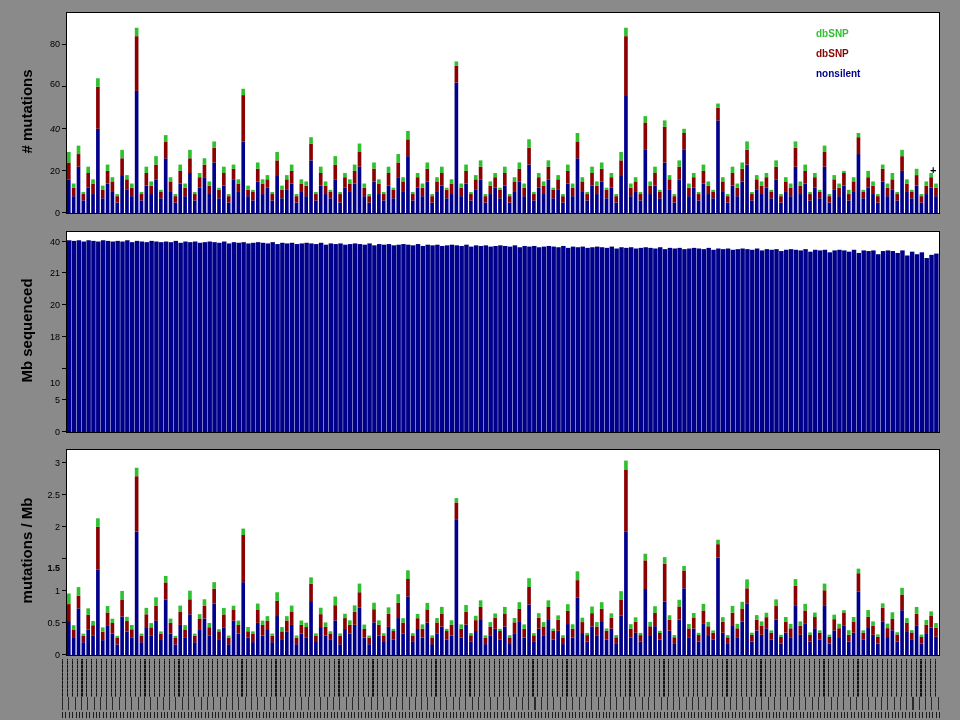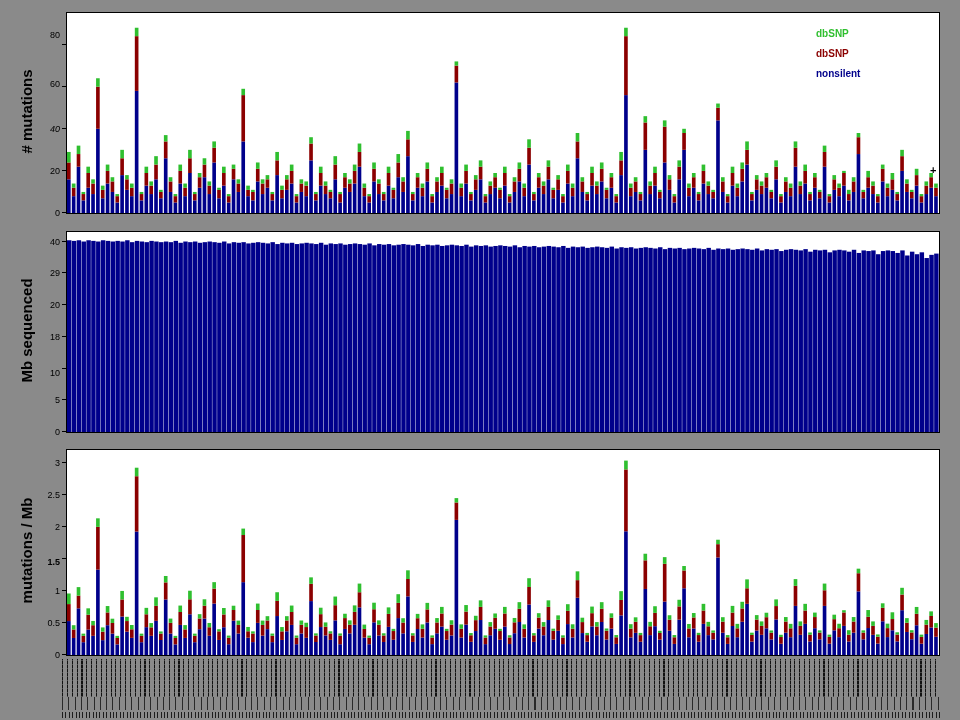--- a/index.html
+++ b/index.html
@@ -583,21 +583,21 @@
     </div>
     <div class="plus">+</div>
   <div class="ytick" style="top: 195px;">0</div>
       <div class="ytickmark" style="top: 200px;"></div>
       <div class="ytick" style="top: 152.895px;">20</div>
       <div class="ytickmark" style="top: 157.895px;"></div>
       <div class="ytick" style="top: 110.789px; font-style: italic;">40</div>
       <div class="ytickmark" style="top: 115.789px;"></div>
       <div class="ytick" style="top: 66px;">60</div>
       <div class="ytickmark" style="top: 73.6842px;"></div>
-      <div class="ytick" style="top: 17px;">80</div>
+      <div class="ytick" style="top: 26px;">80</div>
       <div class="ytickmark" style="top: 31.5789px;"></div>
     </div>
 
   <div class="panel" style="top:231px;">
     <svg class="plot" width="872" height="200">
         <rect x="0.00" y="8.25" width="4.44" height="191.75" fill="#00008b"></rect>
         <rect x="4.84" y="8.89" width="4.44" height="191.11" fill="#00008b"></rect>
         <rect x="9.69" y="8.25" width="4.44" height="191.75" fill="#00008b"></rect>
         <rect x="14.53" y="9.52" width="4.44" height="190.48" fill="#00008b"></rect>
         <rect x="19.38" y="8.25" width="4.44" height="191.75" fill="#00008b"></rect>
@@ -774,27 +774,27 @@
         <rect x="847.78" y="22.22" width="4.44" height="177.78" fill="#00008b"></rect>
         <rect x="852.62" y="20.32" width="4.44" height="179.68" fill="#00008b"></rect>
         <rect x="857.47" y="26.03" width="4.44" height="173.97" fill="#00008b"></rect>
         <rect x="862.31" y="22.86" width="4.44" height="177.14" fill="#00008b"></rect>
         <rect x="867.16" y="21.59" width="4.44" height="178.41" fill="#00008b"></rect>
       </svg>
   <div class="ytick" style="top: 195px;">0</div>
       <div class="ytickmark" style="top: 200px;"></div>
       <div class="ytick" style="top: 163.254px;">5</div>
       <div class="ytickmark" style="top: 168.254px;"></div>
-      <div class="ytick" style="top: 136px;">10</div>
+      <div class="ytick" style="top: 146px;">10</div>
       <div class="ytickmark" style="top: 136.508px;"></div>
       <div class="ytick" style="top: 99.7619px;">18</div>
       <div class="ytickmark" style="top: 104.762px;"></div>
       <div class="ytick" style="top: 68.0159px;">20</div>
       <div class="ytickmark" style="top: 73.0159px;"></div>
-      <div class="ytick" style="top: 36.2698px;">29</div>
+      <div class="ytick" style="top: 36.2698px;">21</div>
       <div class="ytickmark" style="top: 41.2698px;"></div>
       <div class="ytick" style="top: 4.52381px;">40</div>
       <div class="ytickmark" style="top: 9.52381px;"></div>
     </div>
 
   <div class="panel" style="top:449px;">
     <svg class="plot" width="872" height="205">
         <rect x="0.00" y="171.06" width="3.64" height="33.94" fill="#00008b"></rect>
         <rect x="0.00" y="154.09" width="3.64" height="16.97" fill="#8b0000"></rect>
         <rect x="0.00" y="143.48" width="3.64" height="10.61" fill="#2fbf2f"></rect>
@@ -1335,21 +1335,21 @@
         <rect x="867.16" y="186.76" width="3.64" height="18.24" fill="#00008b"></rect>
         <rect x="867.16" y="177.64" width="3.64" height="9.12" fill="#8b0000"></rect>
         <rect x="867.16" y="173.08" width="3.64" height="4.56" fill="#2fbf2f"></rect>
       </svg>
   <div class="ytick" style="top: 200px;">0</div>
       <div class="ytickmark" style="top: 205px;"></div>
       <div class="ytick" style="top: 167.969px;">0.5</div>
       <div class="ytickmark" style="top: 172.969px;"></div>
       <div class="ytick" style="top: 135.938px;">1</div>
       <div class="ytickmark" style="top: 140.938px;"></div>
-      <div class="ytick" style="top: 107px; font-weight: bold;">1.5</div>
+      <div class="ytick" style="top: 113px; font-weight: bold;">1.5</div>
       <div class="ytickmark" style="top: 108.906px;"></div>
       <div class="ytick" style="top: 71.875px;">2</div>
       <div class="ytickmark" style="top: 76.875px;"></div>
       <div class="ytick" style="top: 39.8438px;">2.5</div>
       <div class="ytickmark" style="top: 44.8438px;"></div>
       <div class="ytick" style="top: 7.8125px;">3</div>
       <div class="ytickmark" style="top: 12.8125px;"></div>
     </div>
 
   <div class="xlabels">

